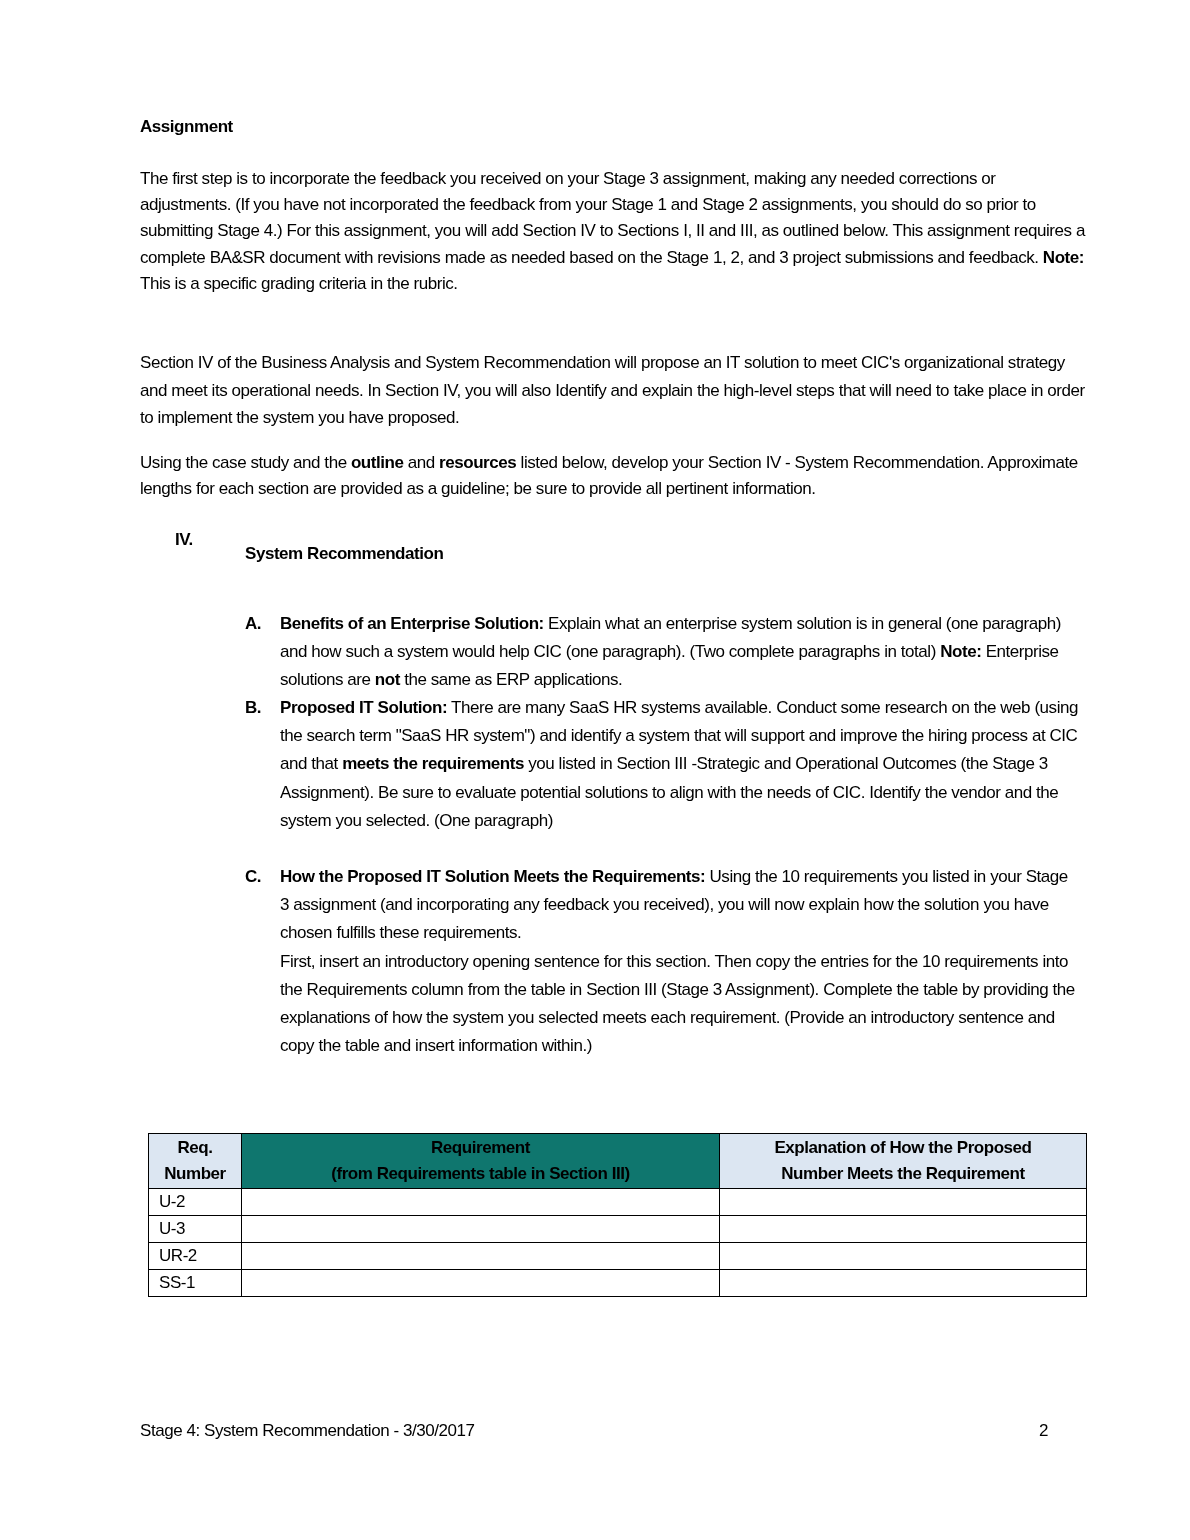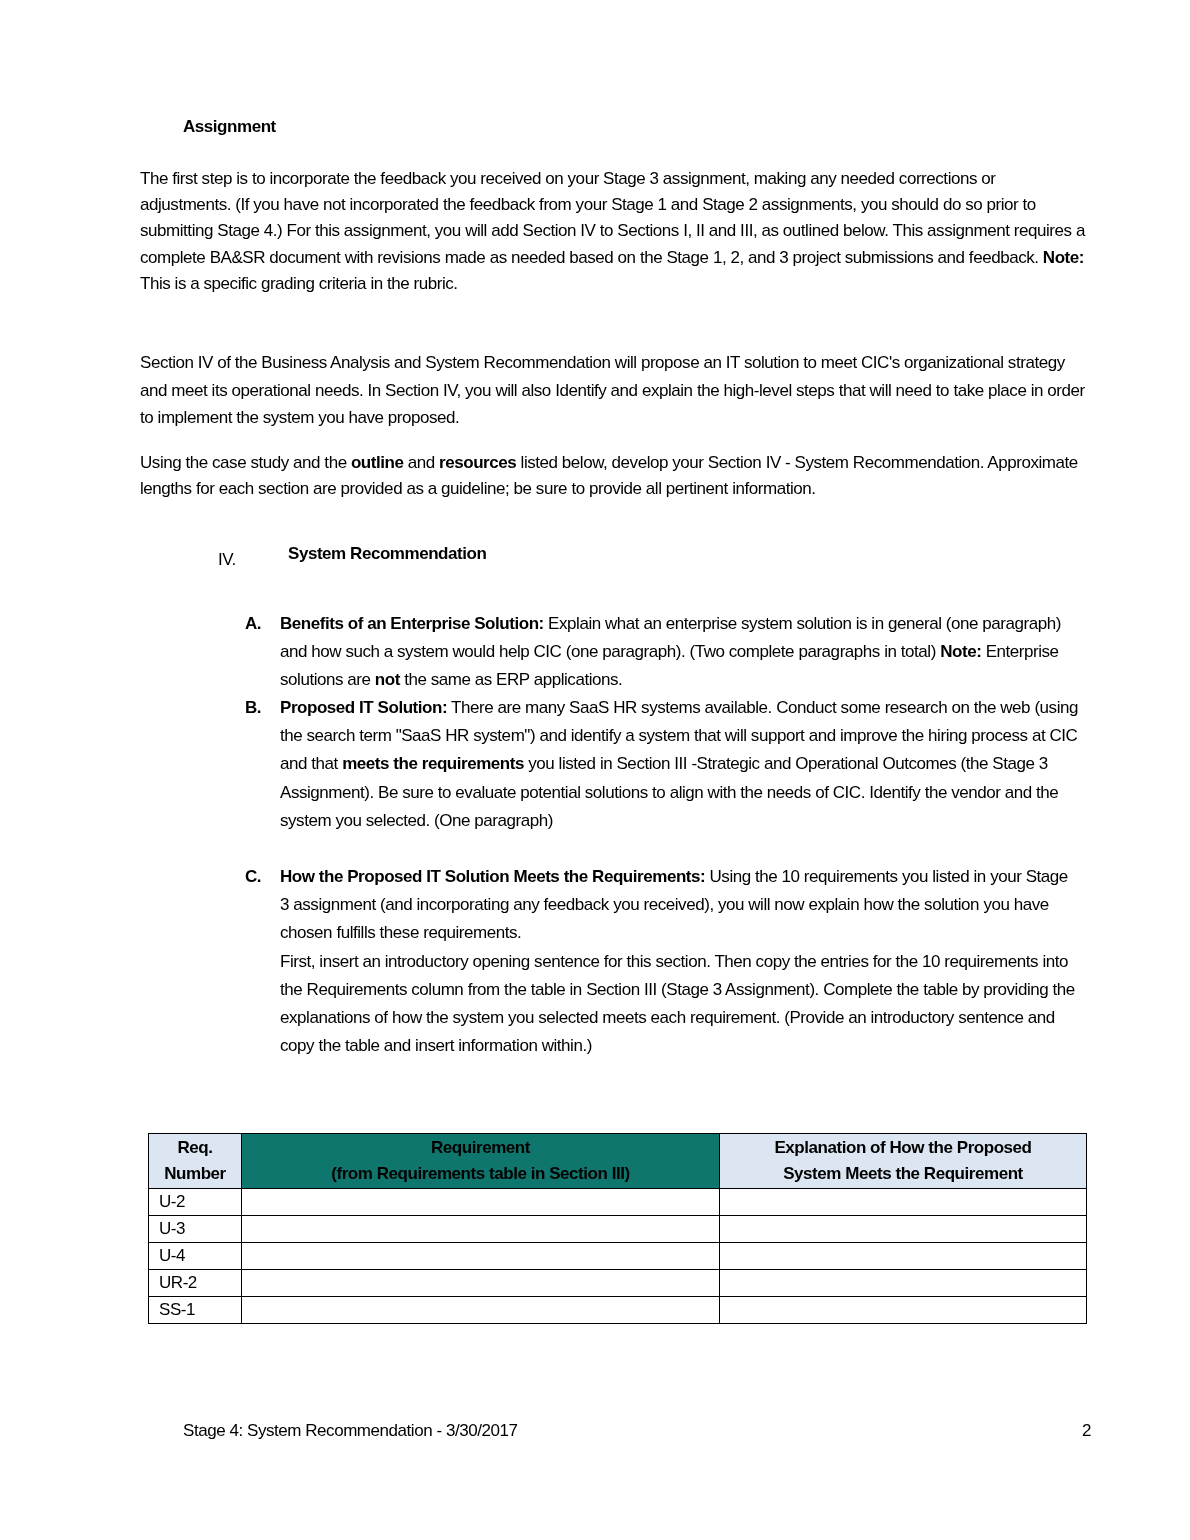--- a/index.html
+++ b/index.html
@@ -2,28 +2,28 @@
 <html><head>
   <meta charset="utf-8">
   <style>
     html, body { margin: 0; padding: 0; background: #ffffff; }
     body {
       width: 1190px; height: 1540px; position: relative; overflow: hidden;
       font-family: "Liberation Sans", sans-serif; color: #000;
       font-size: 17px; letter-spacing: -0.45px;
     }
     .page { position: absolute; left: 0; top: 0; width: 1190px; height: 1540px; }
-    .abs { position: absolute; margin-left: 43px; }
+    .abs { position: absolute; }
     .para { position: absolute; left: 140px; width: 945px; line-height: 26.2px; }
     b { font-weight: bold; }
     .heading { left: 140px; top: 115px; font-weight: bold; line-height: 24px; }
     .p1 { top: 166px; }
     .p2 { top: 349px; line-height: 27.7px; }
     .p3 { top: 450px; }
-    .sec-num { left: 175px; top: 548px; font-weight: normal; line-height: 24px; }
+    .sec-num { left: 175px; top: 528px; font-weight: bold; line-height: 24px; }
     .sec-title { left: 245px; top: 542px; font-weight: bold; line-height: 24px; }
     .item { position: absolute; left: 245px; width: 835px; line-height: 28.2px; }
     .item .letter { position: absolute; left: 0; top: 0; font-weight: bold; }
     .item .body { margin-left: 35px; }
     .itemA { top: 610px; }
     .itemB { top: 694px; }
     .itemC { top: 863px; }
 
     table.req {
       position: absolute; left: 148px; top: 1133px;
@@ -68,36 +68,31 @@
   <div class="item itemC">
     <span class="letter">C.</span>
     <div class="body"><b>How the Proposed IT Solution Meets the Requirements:</b><span>  Using the 10 requirements you listed in your Stage 3 assignment (and incorporating any feedback you received), you will now explain how the solution you have chosen fulfills these requirements.</span><br><span>First, insert an introductory opening sentence for this section.  Then copy the entries for the 10 requirements into the Requirements column from the table in Section III (Stage 3 Assignment).  Complete the table by providing the explanations of how the system you selected meets each requirement.   (Provide an introductory sentence and copy the table and insert information within.)</span></div>
   </div>
 
   <table class="req">
     <thead>
       <tr>
         <th class="c1" style="background: rgb(220, 230, 242);"><span>Req.</span><br><span>Number</span></th>
         <th class="c2" style="background: #0f766e;"><span>Requirement</span><br><span>(from Requirements table in Section III)</span></th>
-        <th class="c3" style="background: rgb(220, 230, 242);"><span>Explanation of How the Proposed</span><br><span>System Meets the Requirement</span></th>
+        <th class="c3" style="background: rgb(220, 230, 242);"><span>Explanation of How the Proposed</span><br><span>Number Meets the Requirement</span></th>
       </tr>
     </thead>
     <tbody id="req-body">
         <tr>
           <td>U-2</td>
           <td></td>
           <td></td>
         </tr>
         <tr>
           <td>U-3</td>
-          <td></td>
-          <td></td>
-        </tr>
-        <tr>
-          <td>U-4</td>
           <td></td>
           <td></td>
         </tr>
         <tr>
           <td>UR-2</td>
           <td></td>
           <td></td>
         </tr>
         <tr>
           <td>SS-1</td>

